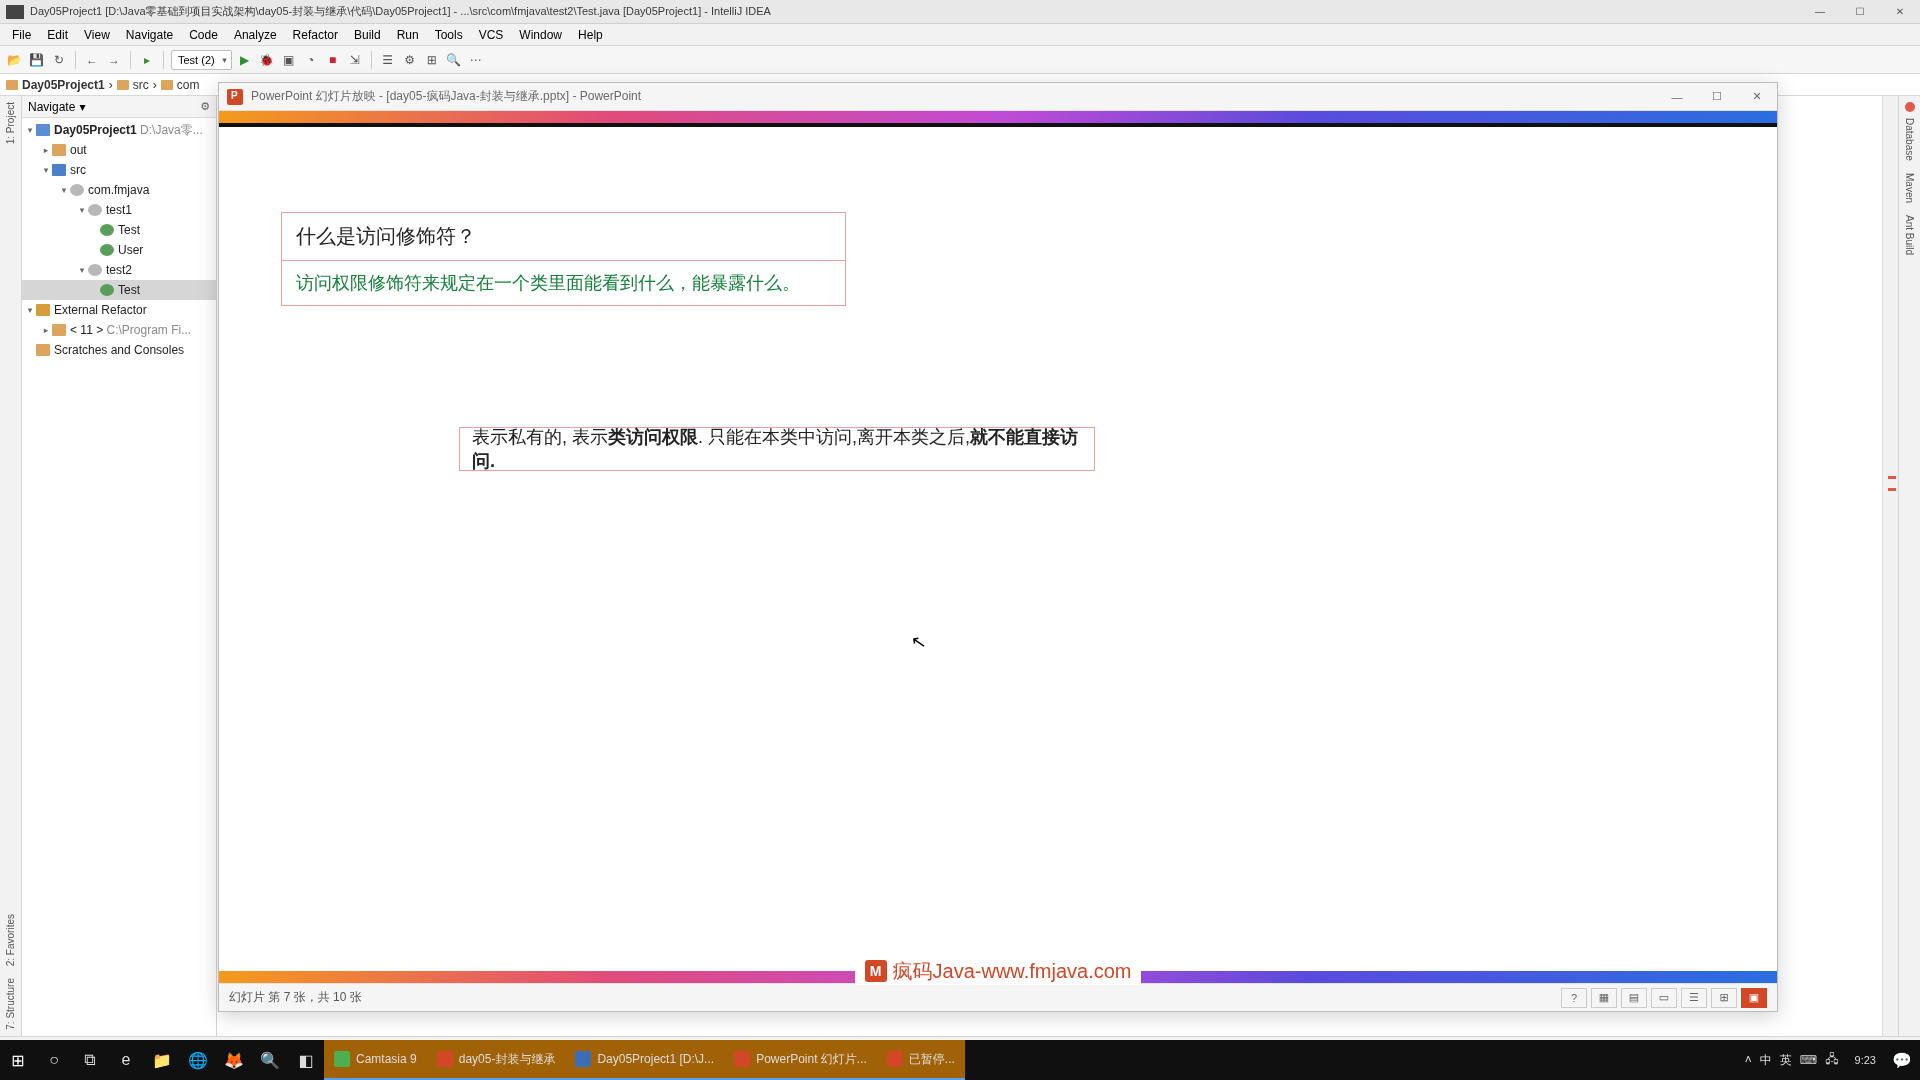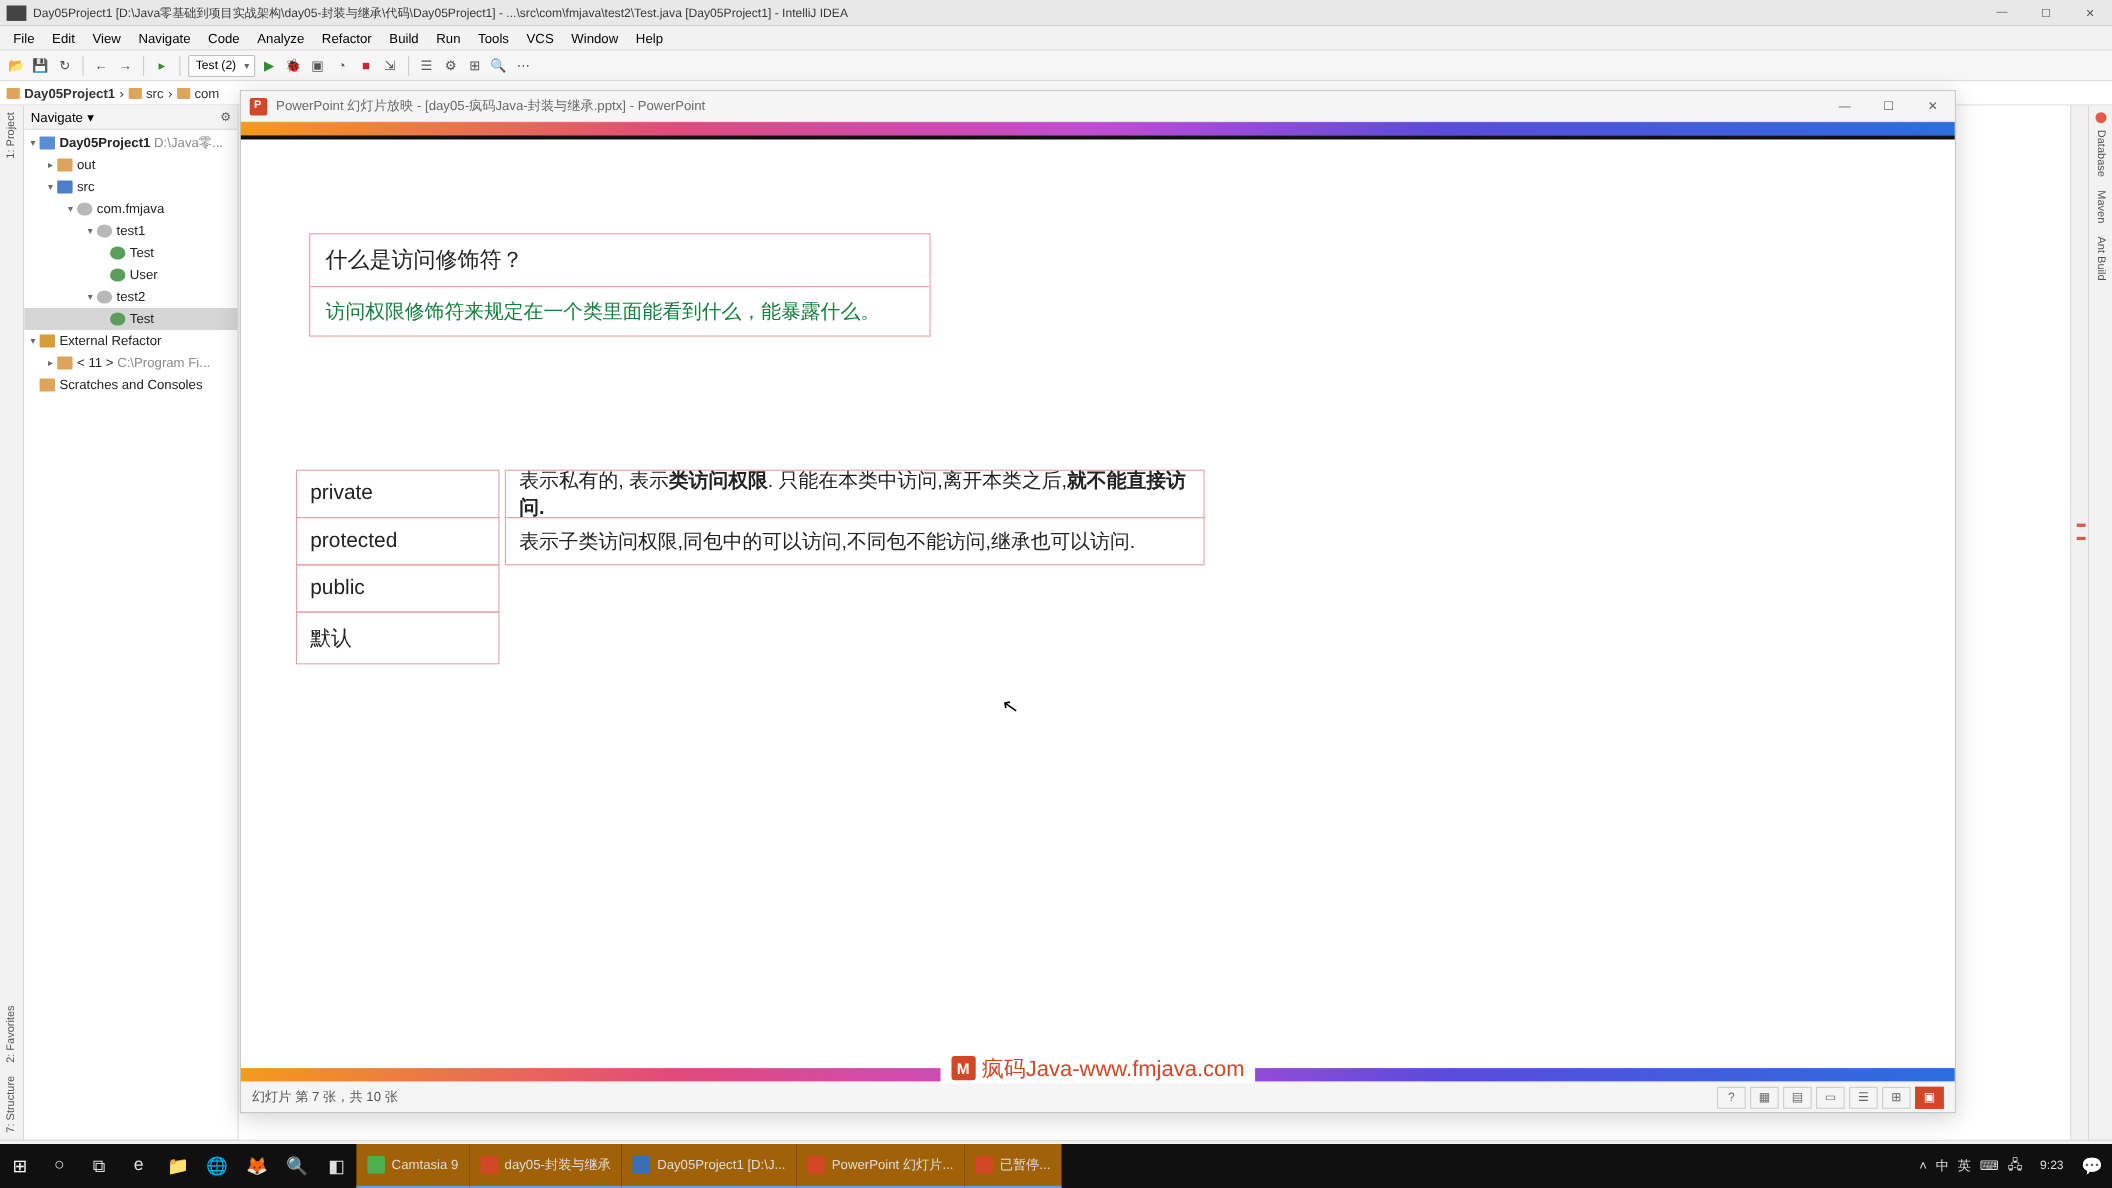--- a/index.html
+++ b/index.html
@@ -313,34 +313,27 @@
   </div>
   <div class="ppt-topbar"></div>
   <div class="ppt-blackline"></div>
 
   <div class="ppt-slide">
     <div class="box1">
       <div class="q">什么是访问修饰符？</div>
       <div class="a">访问权限修饰符来规定在一个类里面能看到什么，能暴露什么。</div>
     </div>
 
-    <div class="mod-col">
-      <div class="c">private</div>
-      <div class="c">protected</div>
-      <div class="c">public</div>
-      <div class="c">默认</div>
-    </div>
 
     <div class="desc-col">
       <div class="c">
         <span>
           <span>表示私有的, 表示</span><b>类访问权限</b><span>.  只能在本类中访问,离开本类之后,</span><b>就不能直接访问.</b>
         </span>
       </div>
-      <div class="c">表示子类访问权限,同包中的可以访问,不同包不能访问,继承也可以访问.</div>
     </div>
 
     <div class="cursor">↖</div>
   </div>
 
   <div class="ppt-botbar">
     <div class="brand">
       <div class="mlogo">M</div>
       <span>疯码Java-www.fmjava.com</span>
     </div>

